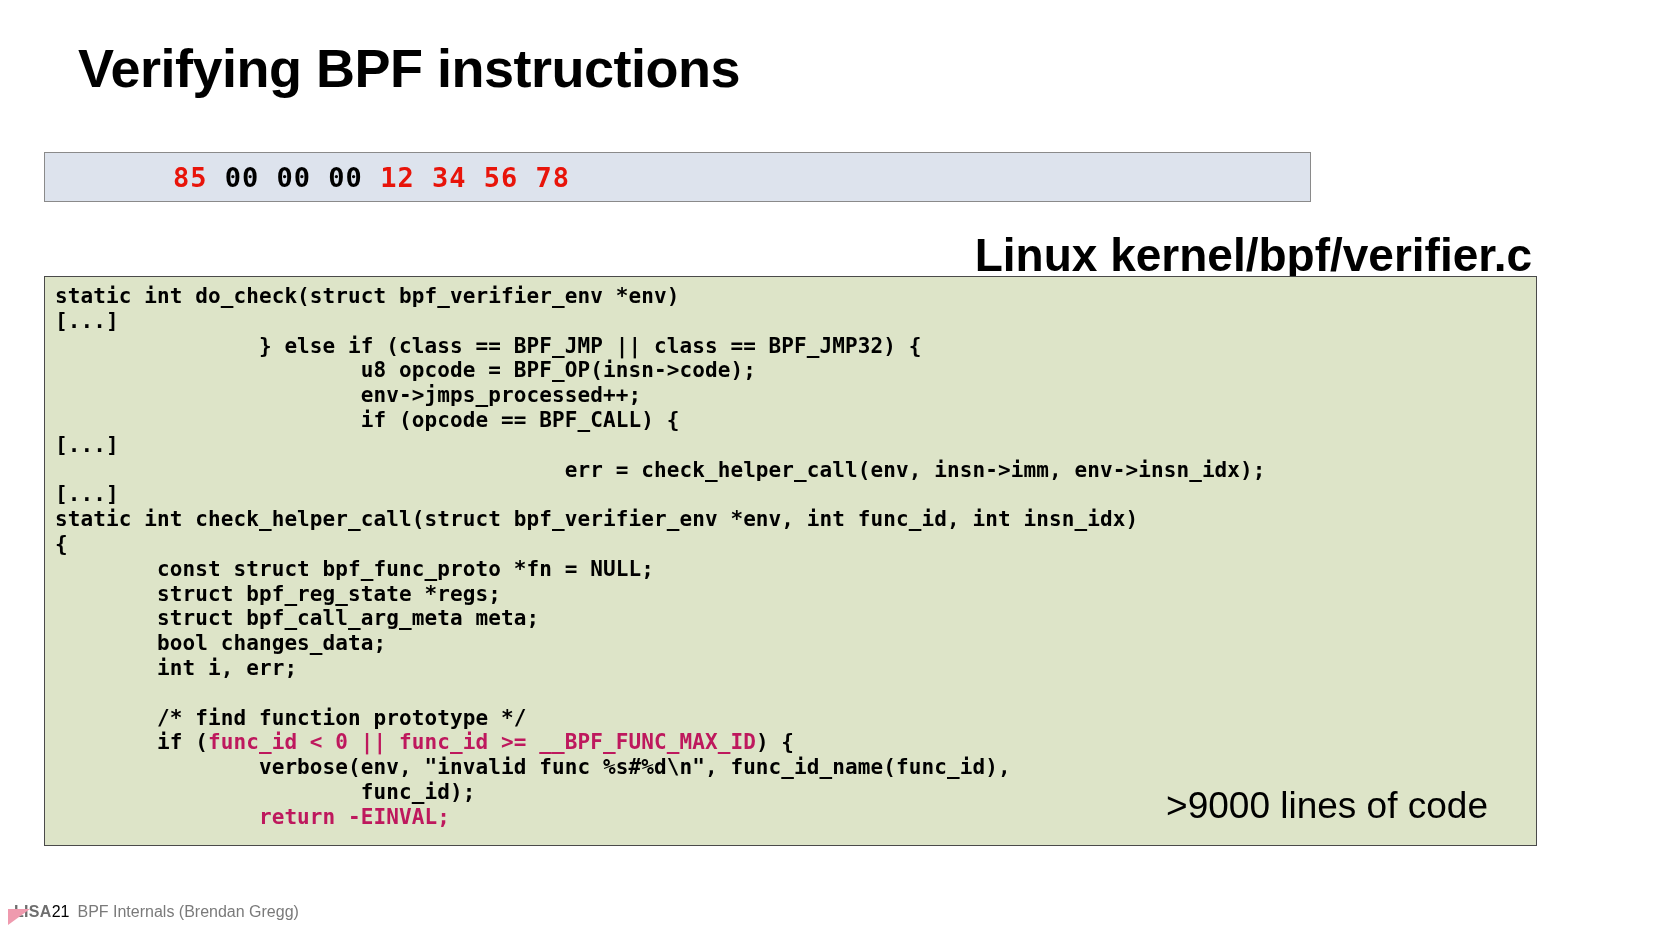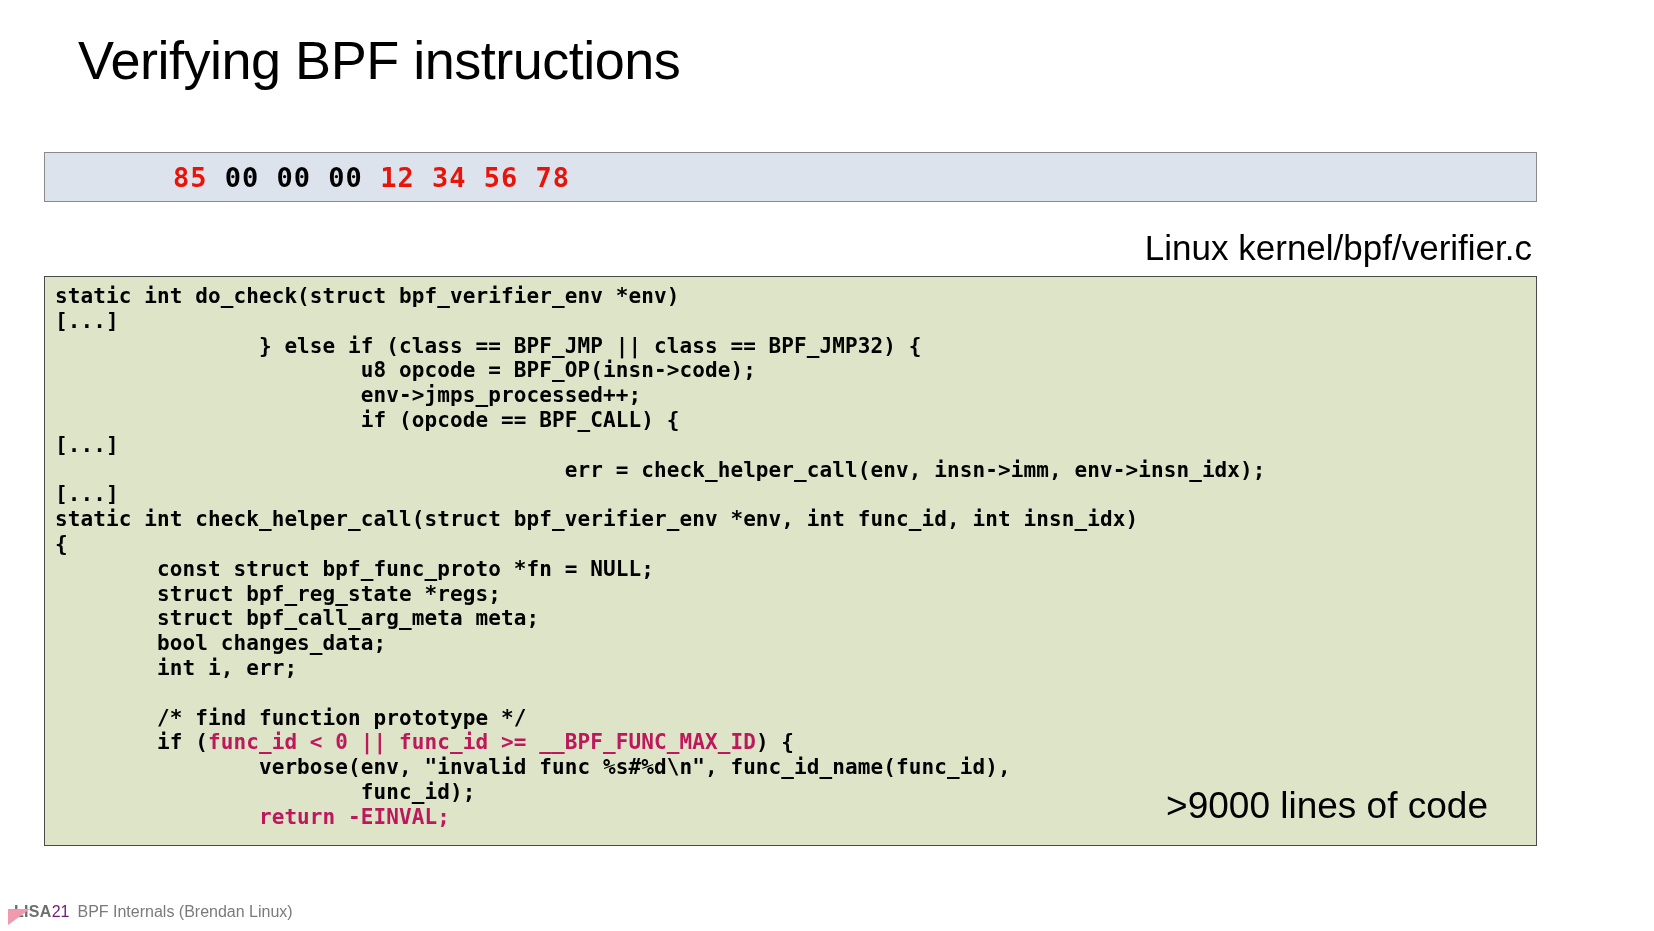--- a/index.html
+++ b/index.html
@@ -13,35 +13,35 @@
     position: relative;
     overflow: hidden;
     font-family: "Liberation Sans", sans-serif;
     color: #000000;
   }
 
   
   #slide-title {
     position: absolute;
     left: 78px;
-    top: 32px;
+    top: 40px;
     font-size: 54px;
     line-height: 1.05;
-    font-weight: 400;
+    font-weight: 700;
     letter-spacing: -0.5px;
     color: #000000;
     white-space: nowrap;
   }
 
   
   #instruction-banner {
     position: absolute;
     left: 44px;
     top: 152px;
-    width: 1493px;
+    width: 1267px;
     height: 50px;
     background: #dde3ed;
     border: 1px solid #8a8a8a;
     box-sizing: border-box;
     display: flex;
     align-items: center;
   }
   #bytecode {
     position: absolute;
     left: 128px;
@@ -64,22 +64,22 @@
     font-weight: 400;
     white-space: nowrap;
     color: #000000;
   }
 
   
   #source-caption {
     position: absolute;
     right: 122px;
     top: 228px;
-    font-size: 35px;
-    font-weight: 400;
+    font-size: 46px;
+    font-weight: 700;
     white-space: nowrap;
     color: #000000;
   }
 
   
   #code-block {
     position: absolute;
     left: 44px;
     top: 276px;
     width: 1493px;
@@ -126,21 +126,21 @@
     display: flex;
     align-items: baseline;
   }
   #footer .lisa {
     font-weight: bold;
     color: #6e6e6e;
     letter-spacing: 0.3px;
   }
   #footer .year {
     font-weight: 400;
-    color: #701a75;
+    color: #000000;
   }
   #footer .deck-title {
     font-weight: 400;
     color: #7a7a7a;
     margin-left: 8px;
   }
   #corner-mark {
     position: absolute;
     left: 8px;
     bottom: 6px;
@@ -184,15 +184,15 @@
 <span>        if (</span><span class="hl">func_id &lt; 0 || func_id &gt;= __BPF_FUNC_MAX_ID</span><span>) {</span>
                 verbose(env, "invalid func %s#%d\n", func_id_name(func_id),
                         func_id);
 <span>                </span><span class="hl">return -EINVAL;</span></pre>
   <div id="loc-annotation">&gt;9000 lines of code</div>
 </div>
 
 <div id="footer">
   <span class="lisa">LISA</span>
   <span class="year">21</span>
-  <span class="deck-title">BPF Internals (Brendan Linux)</span>
+  <span class="deck-title">BPF Internals (Brendan Gregg)</span>
 </div>
 <div id="corner-mark"></div>
 
 </body></html>

